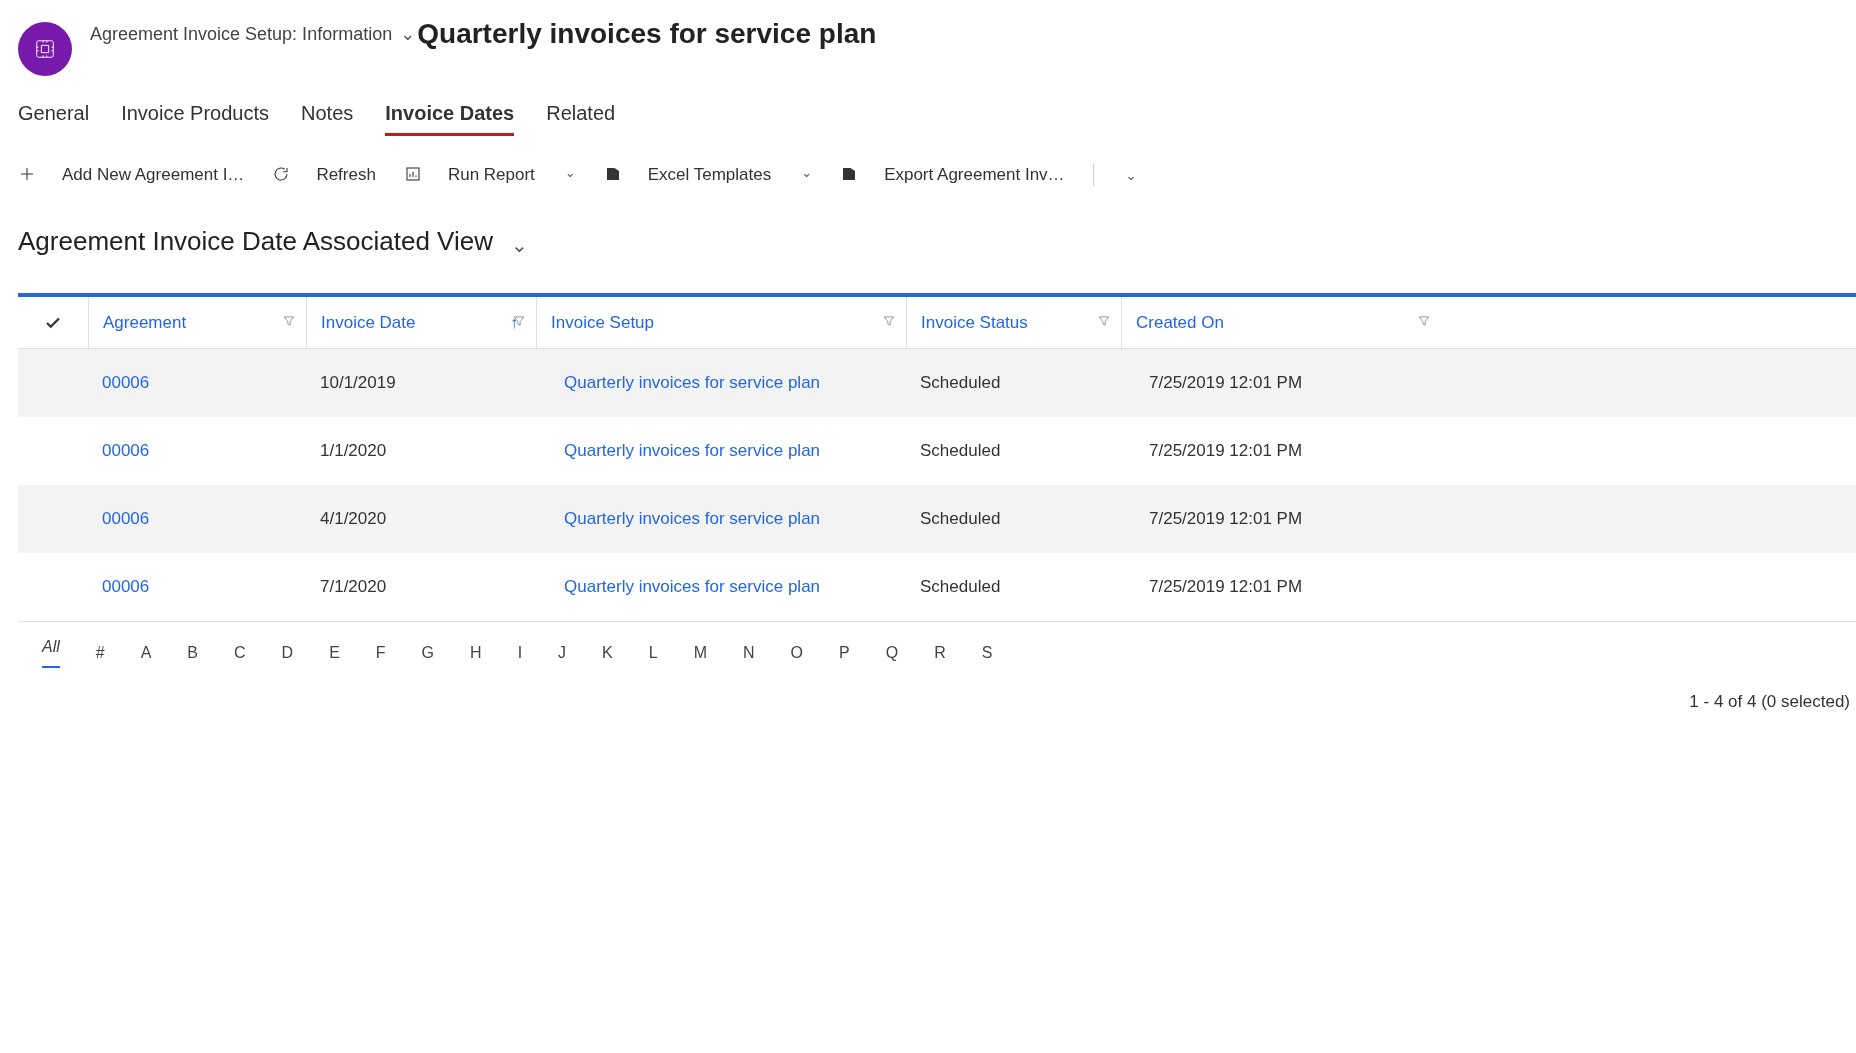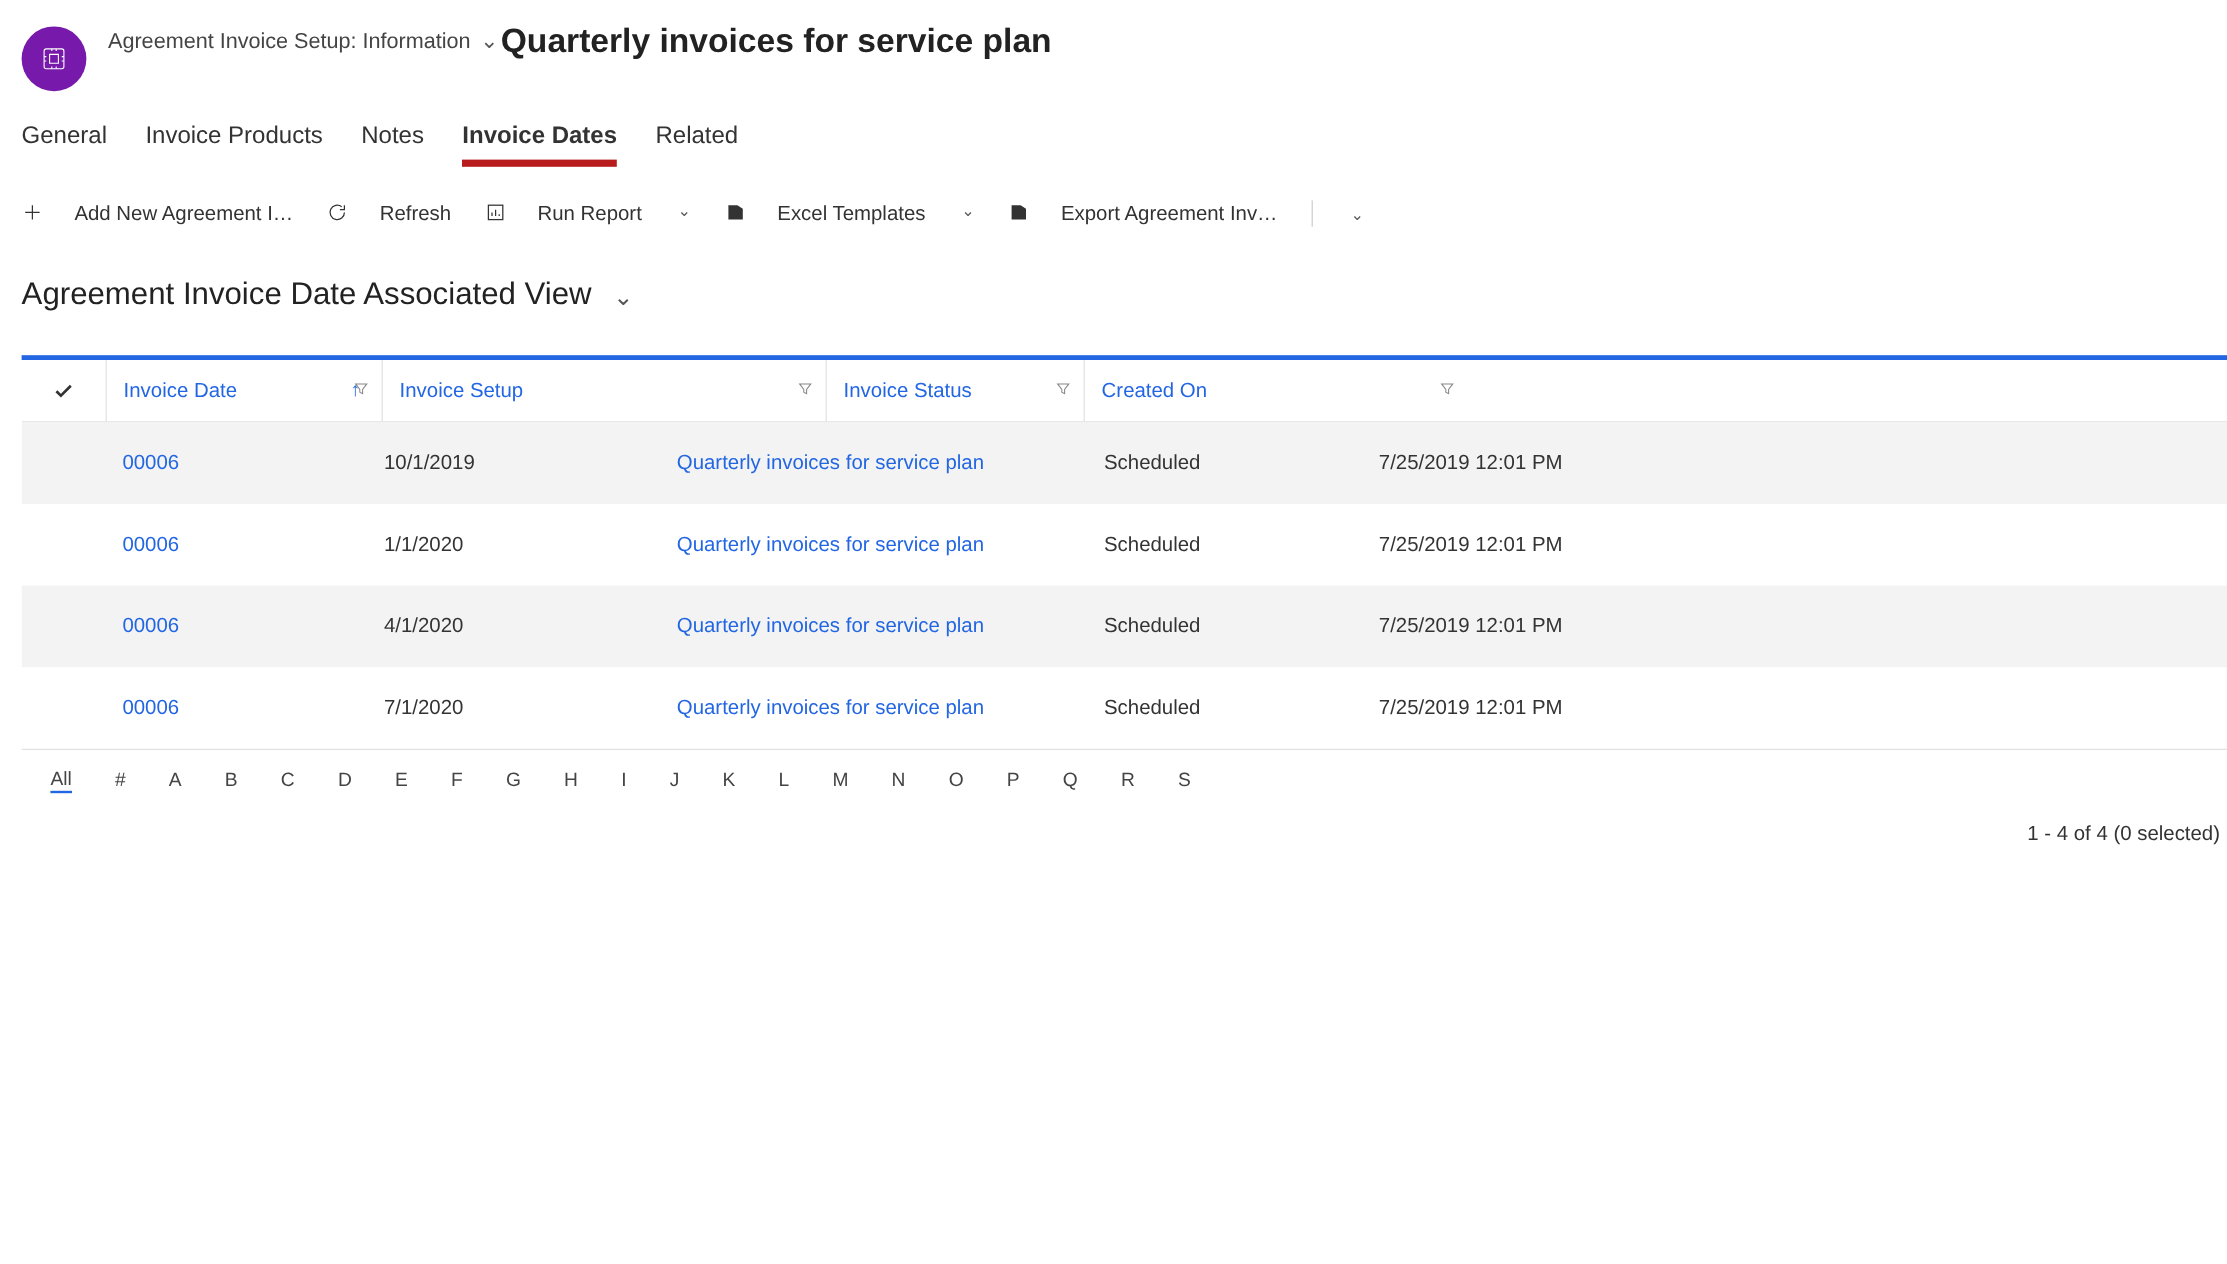--- a/index.html
+++ b/index.html
@@ -23,21 +23,21 @@
   }
   .entity-icon svg { width: 22px; height: 22px; stroke: #fff; fill: none; }
   .header-text { display: flex; flex-direction: row; gap: 2px; }
   .breadcrumb { display: flex; align-items: center; gap: 8px; font-size: 18px; color: #444; font-weight: 400; }
   .breadcrumb .chev { font-size: 18px; color: #555; }
   .page-title { font-size: 28px; font-weight: 600; color: #222; }
 
   
   .tabs { display: flex; gap: 32px; padding: 0 2px 0 0; margin-bottom: 28px; }
   .tab { font-size: 20px; color: #333; padding-bottom: 8px; cursor: pointer; }
-  .tab.active { font-weight: 600; border-bottom: 6px solid #b91c1c; }
+  .tab.active { font-weight: 600; border-bottom: 3px solid #b91c1c; }
 
   
   .cmdbar { display: flex; align-items: center; gap: 28px; margin-bottom: 40px; font-size: 17px; color: #333; }
   .cmd { display: flex; align-items: flex-start; gap: 26px; cursor: pointer; }
   .cmd .glyph { display: inline-flex; width: 18px; height: 18px; align-items: center; justify-content: center; }
   .cmd .glyph svg { width: 18px; height: 18px; stroke: #333; fill: none; stroke-width: 1.4; }
   .cmd .glyph.excel svg { fill: #333; stroke: none; }
   .cmd .car { font-size: 13px; color: #555; margin-left: 4px; }
   .cmd-sep { width: 1px; height: 22px; background: #ccc; }
 
@@ -69,21 +69,21 @@
   
   .col-check { width: 70px; flex-shrink: 0; text-align: center; }
   .col-agreement { width: 218px; flex-shrink: 0; }
   .col-date { width: 230px; flex-shrink: 0; }
   .col-setup { width: 370px; flex-shrink: 0; }
   .col-status { width: 215px; flex-shrink: 0; }
   .col-created { width: 320px; flex-shrink: 0; }
 
   
   .alpha-bar { display: flex; align-items: center; gap: 36px; padding: 16px 24px 10px 24px; font-size: 16px; color: #444; border-top: 1px solid #e1e1e1; }
-  .alpha-bar .sel { font-weight: 400; border-bottom: 2px solid #2266E3; padding-bottom: 0; }
+  .alpha-bar .sel { font-weight: 400; border-bottom: 2px solid #2266E3; padding-bottom: 10px; font-style: italic; }
   .alpha-bar span { cursor: pointer; }
 
   
   .footer-status { padding: 14px 6px; font-size: 17px; color: #333; text-align: right; }
 </style>
 </head>
 <body>
 
 <div class="header-row">
   <div class="entity-icon">
@@ -170,20 +170,26 @@
   <span class="chev">⌄</span>
 </div>
 
 <div class="grid-wrap">
   <div class="grid">
     <div class="grid-header">
       <div class="gh-cell col-check">
         <svg viewBox="0 0 24 24" width="18" height="18" stroke="#333" fill="none" stroke-width="3">
             <path d="M4 12l5 5L20 6"></path>
           </svg>
+      </div>
+      <div class="gh-cell col-agreement">
+        <span>Agreement</span>
+        <span class="gh-filter"><svg viewBox="0 0 24 24">
+              <path d="M4 5h16l-6 8v6l-4-2v-4z"></path>
+            </svg></span>
       </div>
       <div class="gh-cell col-date">
         <span>Invoice Date</span>
         <span class="gh-sort">↑</span>
         <span class="gh-filter"><svg viewBox="0 0 24 24">
               <path d="M4 5h16l-6 8v6l-4-2v-4z"></path>
             </svg></span>
       </div>
       <div class="gh-cell col-setup">
         <span>Invoice Setup</span>

